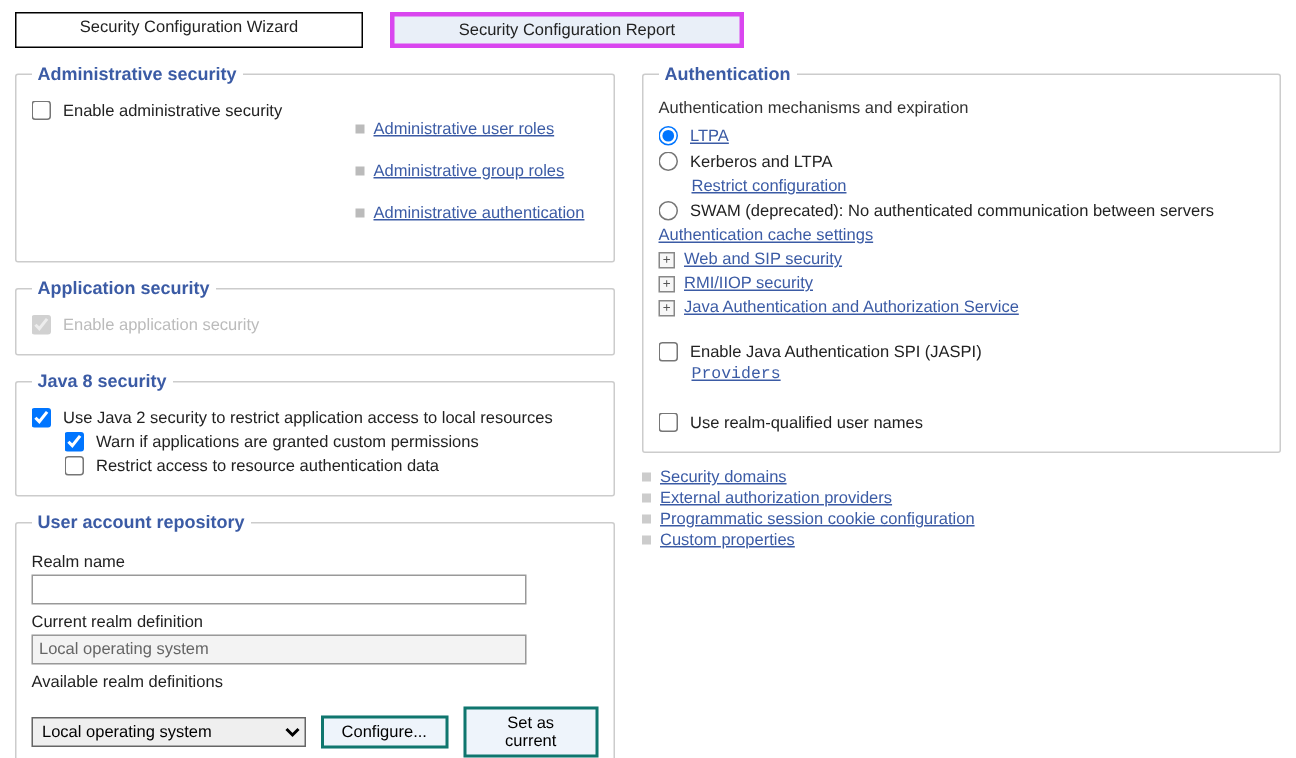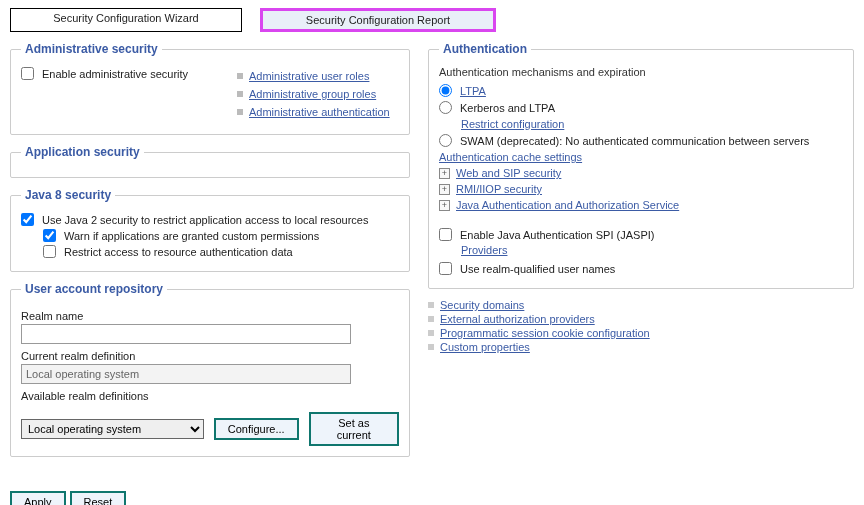--- a/index.html
+++ b/index.html
@@ -11,37 +11,37 @@
   .cols { display:flex; gap:18px; }
   .col-left { width:400px; }
   .col-right { flex:1; }
   fieldset { border:1px solid #ccc; border-radius:2px; margin:0 0 10px 0; padding:8px 10px 10px 10px; }
   legend { color:#3b5ba5; font-weight:bold; font-size:12px; padding:0 4px; }
   .chk-row { display:flex; align-items:center; gap:8px; margin:3px 0; }
   .chk-row.indent { margin-left:22px; }
   .chk-row input[type=checkbox], .radio-row input[type=radio] { margin:0; }
   .disabled { color:#bbb; }
   .side-links { list-style:none; padding:0; margin:0; }
-  .side-links li { display:flex; align-items:center; gap:6px; margin:6px 0; }
+  .side-links li { display:flex; align-items:center; gap:6px; margin:16px 0; }
   .side-links .sq { width:6px; height:6px; background:#bbb; display:inline-block; }
   .admin-row { display:flex; align-items:flex-start; gap:16px; }
   .field-label { display:block; margin:6px 0 2px 0; }
   input.text { width:320px; border:1px solid #999; padding:3px 4px; font-family:inherit; font-size:11px; }
   input.text[readonly] { background:#f3f3f3; color:#666; }
   select.combo { width:200px; border:1px solid #666; padding:2px; font-family:inherit; font-size:11px; }
   .btn { border:2px solid #0f766e; background:#eef4fb; padding:3px 12px; font-family:inherit; font-size:11px; cursor:pointer; }
   .row-inline { display:flex; align-items:center; gap:10px; margin-top:10px; }
   .subtext { color:#333; margin:2px 0 6px 0; }
   .radio-row { display:flex; align-items:center; gap:8px; margin:4px 0; }
   .radio-sub { margin-left:22px; margin-bottom:4px; }
   .auth-block { margin:4px 0; }
   .expander { display:flex; align-items:center; gap:6px; margin:4px 0; cursor:pointer; }
   .expander .plus { width:9px; height:9px; border:1px solid #888; font-size:9px; line-height:9px; text-align:center; color:#555; background:#f7f7f7; }
   .hr-space { height:10px; }
-  .jaspi-sub { margin-left:22px; margin-top:2px; margin-bottom:6px; }
+  .jaspi-sub { margin-left:22px; margin-top:2px; margin-bottom:19px;font-family:Liberation Mono, monospace; }
   .btm-links { list-style:none; padding:0; margin:10px 0 0 0; }
   .btm-links li { display:flex; align-items:center; gap:6px; margin:2px 0; }
   .btm-links .sq { width:6px; height:6px; background:#ccc; display:inline-block; }
   .footer-buttons { margin-top:24px; display:flex; gap:4px; }
 </style>
 </head>
 <body>
 
 <div class="tabs">
   <div class="tab active">Security Configuration Wizard</div>
@@ -71,20 +71,24 @@
           <li>
               <span class="sq"></span>
               <a class="link">Administrative authentication</a>
             </li>
         </ul>
       </div>
     </fieldset>
 
     <fieldset>
       <legend>Application security</legend>
+      <div class="chk-row disabled">
+        <input type="checkbox" checked="" disabled="" style="">
+        <span>Enable application security</span>
+      </div>
     </fieldset>
 
     <fieldset>
       <legend>Java 8 security</legend>
       <div class="chk-row">
         <input type="checkbox" checked="" style="">
         <span>Use Java 2 security to restrict application access to local resources</span>
       </div>
       <div class="chk-row indent">
         <input type="checkbox" checked="" style="">

